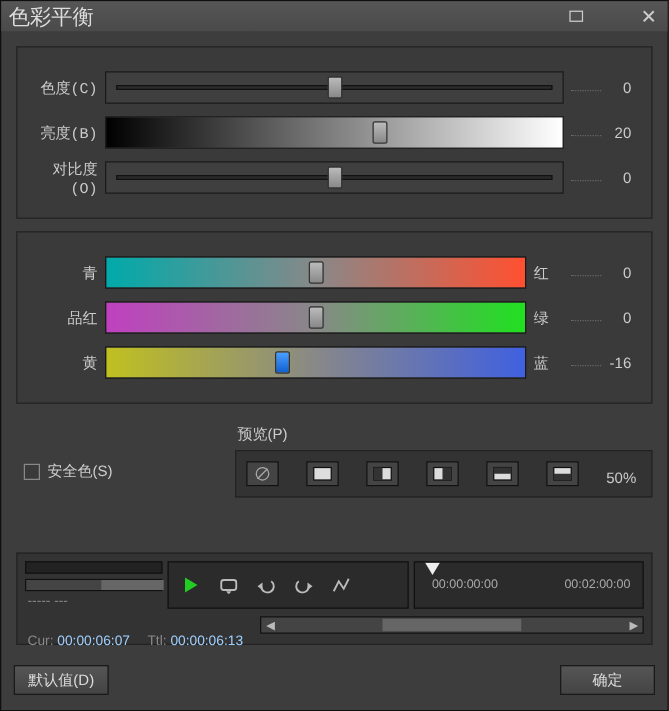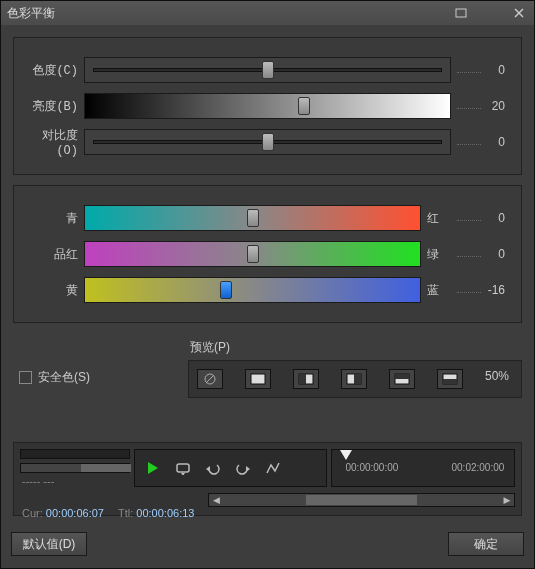--- a/index.html
+++ b/index.html
@@ -1,19 +1,19 @@
 <!DOCTYPE html>
 <html><head>
 <meta charset="utf-8">
 <style>
 * { box-sizing: border-box; margin: 0; padding: 0; font-family: "Microsoft YaHei", sans-serif; }
 body { background: #3a3a3a; width: 535px; height: 569px; overflow: hidden; }
 
 .window { width: 535px; height: 569px; border: 1px solid #0f0f0f; background: #3d3d3d; display: flex; flex-direction: column; }
-.titlebar { height: 24px; background: linear-gradient(#565656,#4a4a4a); color: #ddd; display: flex; align-items: center; padding: 0 6px; font-size: 12px; gap: 40px; }
+.titlebar { height: 24px; background: linear-gradient(#565656,#4a4a4a); color: #ddd; display: flex; align-items: center; padding: 0 6px; font-size: 17px; gap: 40px; }
 .titlebar .spacer { flex: 1; }
 .titlebar .winbtn { width: 18px; height: 14px; display: flex; align-items: center; justify-content: center; cursor: default; }
 .titlebar .winbtn svg { display:block; }
 
 .content { flex:1; padding: 12px; display:flex; flex-direction:column; gap:10px; }
 
 .panel { border:1px solid #222; background:#3a3a3a; padding:14px 10px 14px 10px; }
 
 .row { display:flex; align-items:center; height:36px; }
 .row .lbl { width:60px; text-align:right; color:#ccc; font-size:12px; padding-right:6px;font-family:Liberation Mono, monospace; }
@@ -33,21 +33,21 @@
 .slider-wrap.hue3 .track { background:transparent; border:none; height:2px; }
 .thumb { position:absolute; width:12px; height:18px; background:linear-gradient(#bbb,#888); border:1px solid #333; border-radius:2px; top:50%; transform:translate(-50%,-50%); }
 .thumb.blue { background:linear-gradient(#4aa0ff,#1060d0); }
 
 .midrow { display:flex; align-items:flex-start; gap:10px; margin-top:6px; }
 .safecolor { display:flex; align-items:center; gap:6px; color:#ccc; font-size:12px; padding:30px 0 0 6px; }
 .checkbox { width:13px; height:13px; border:1px solid #888; background:#3a3a3a; }
 
 .preview-group { flex:1; }
 .group-title { color:#ccc; font-size:12px; margin-bottom:4px; padding-left:2px; }
-.preview-box { border:1px solid #222; background:#333; padding:8px; display:flex; align-items:flex-start; gap:22px; }
+.preview-box { border:1px solid #222; background:#333; padding:8px; display:flex; align-items:flex-end; gap:22px; }
 .preview-btn { width:26px; height:20px; border:1px solid #111; background:#444; display:flex; align-items:center; justify-content:center; }
 .preview-btn svg { display:block; }
 .preview-pct { color:#ccc; font-size:12px; margin-left:auto; padding-right:4px; }
 
 .timeline-panel { border:1px solid #222; background:#333; padding:6px; display:flex; flex-direction:column; gap:4px; }
 .tl-top { display:flex; align-items:stretch; height:38px; gap:4px; }
 .tl-scroll-mini { height:12px; background:#444; border:1px solid #111; margin-top:2px; position:relative; }
 .tl-scroll-mini .thumb2 { position:absolute; left:60px; width:50px; top:0; bottom:0; background:#666; }
 .tl-btns { flex:1; display:flex; align-items:center; gap:2px; background:#2b2b2b; border:1px solid #111; padding:0 4px; }
 .tl-btn { width:28px; height:24px; display:flex; align-items:center; justify-content:center; border:1px solid transparent; }

